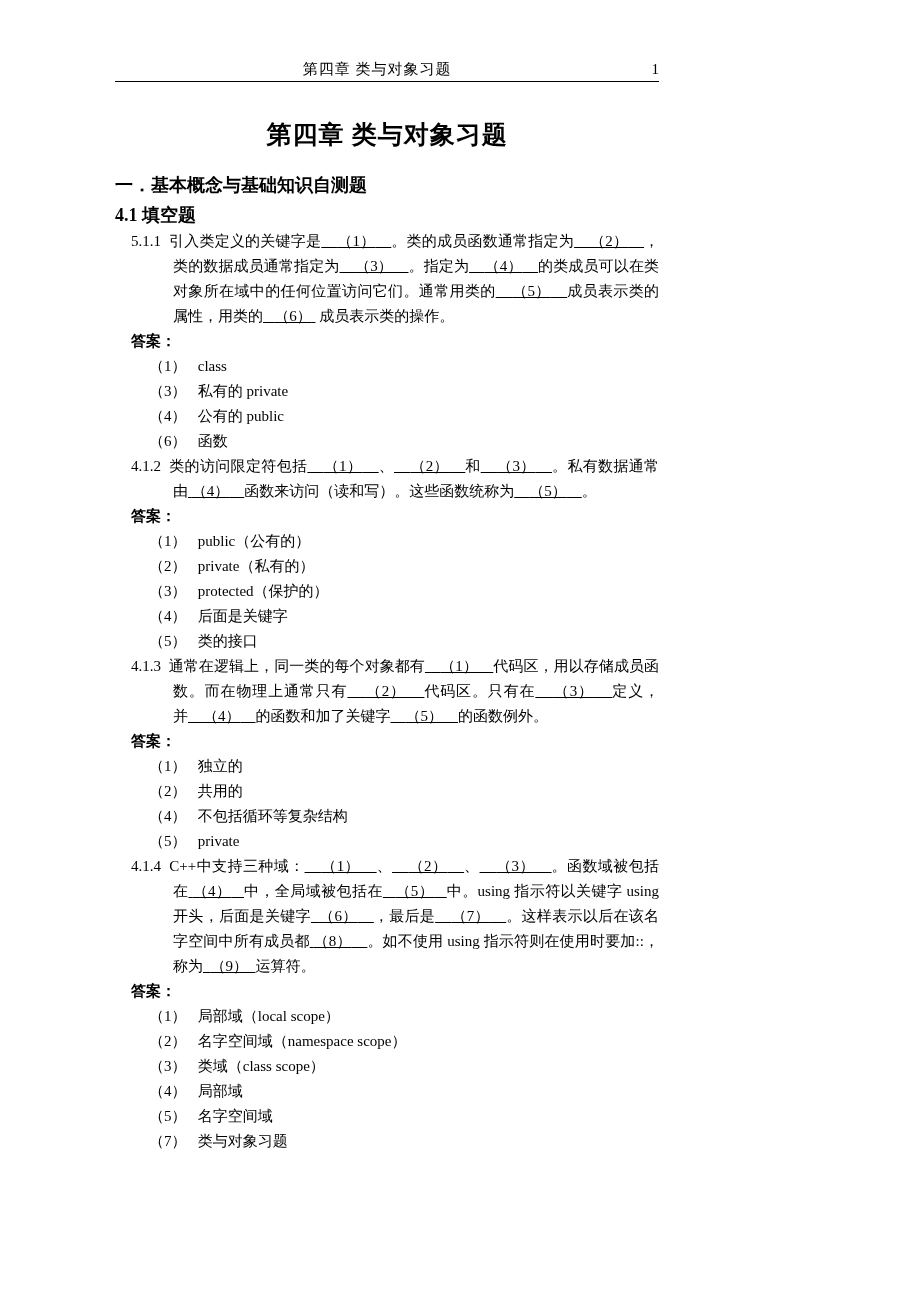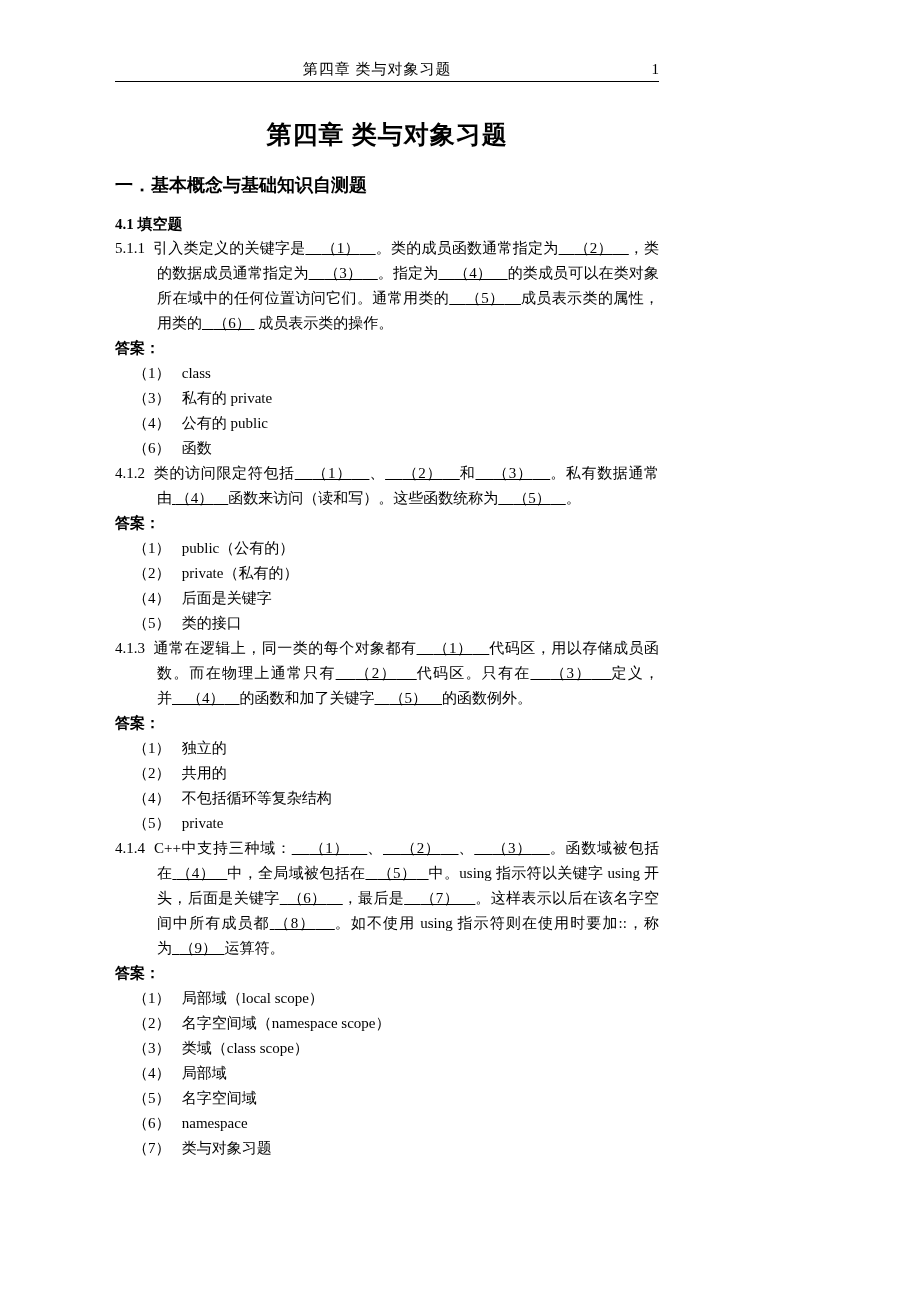--- a/index.html
+++ b/index.html
@@ -39,32 +39,33 @@
   .doc-title {
     text-align: center;
     font-size: 25px;
     font-weight: bold;
     margin-bottom: 22px;
     letter-spacing: 1px;
   }
   .section-title {
     font-size: 18px;
     font-weight: bold;
-    margin-bottom: 18px;
+    margin-bottom: 6px;
   }
   .subsection-title {
-    font-size: 15px;
+    font-size: 18px;
     font-weight: bold;
     font-family: "SimSun", serif;
     margin-bottom: 2px;
   }
   .body-text {
     font-size: 15px;
     line-height: 25px;
     text-align: justify;
+    margin-left: 16px;
   }
   .question {
     text-align: justify;
     text-justify: inter-ideograph;
     padding-left: 42px;
     text-indent: -42px;
     margin-bottom: 0;
   }
   .question .num {
     font-family: "Times New Roman", serif;
@@ -118,20 +119,21 @@
   <div class="body-text answer-item mixed"><span class="paren">（4）</span>&nbsp;&nbsp;&nbsp;<span>公有的 public</span></div>
   <div class="body-text answer-item"><span class="paren">（6）</span>&nbsp;&nbsp;&nbsp;<span>函数</span></div>
 
   <div class="body-text question mixed">
     <span class="num roman">4.1.2</span>&nbsp;&nbsp;<span>类的访问限定符包括</span><span class="u">&nbsp;&nbsp;&nbsp;&nbsp;<span>（1）</span>&nbsp;&nbsp;&nbsp;&nbsp;</span><span>、</span><span class="u">&nbsp;&nbsp;&nbsp;&nbsp;<span>（2）</span>&nbsp;&nbsp;&nbsp;&nbsp;</span><span>和</span><span class="u">&nbsp;&nbsp;&nbsp;&nbsp;<span>（3）</span>&nbsp;&nbsp;&nbsp;&nbsp;</span><span>。私有数据通常由</span><span class="u">&nbsp;<span>（4）</span>&nbsp;&nbsp;&nbsp;&nbsp;</span><span>函数来访问（读和写）。这些函数统称为</span><span class="u">&nbsp;&nbsp;&nbsp;&nbsp;<span>（5）</span>&nbsp;&nbsp;&nbsp;&nbsp;</span><span>。</span>
   </div>
 
   <div class="body-text answer-label">答案：</div>
   <div class="body-text answer-item mixed"><span class="paren">（1）</span>&nbsp;&nbsp;&nbsp;<span>public（公有的）</span></div>
   <div class="body-text answer-item mixed"><span class="paren">（2）</span>&nbsp;&nbsp;&nbsp;<span>private（私有的）</span></div>
+  <div class="body-text answer-item mixed"><span class="paren">（3）</span>&nbsp;&nbsp;&nbsp;<span>protected（保护的）</span></div>
   <div class="body-text answer-item"><span class="paren">（4）</span>&nbsp;&nbsp;&nbsp;<span>后面是关键字</span></div>
   <div class="body-text answer-item"><span class="paren">（5）</span>&nbsp;&nbsp;&nbsp;<span>类的接口</span></div>
 
   <div class="body-text question mixed">
     <span class="num roman">4.1.3</span>&nbsp;&nbsp;<span>通常在逻辑上，同一类的每个对象都有</span><span class="u">&nbsp;&nbsp;&nbsp;&nbsp;<span>（1）</span>&nbsp;&nbsp;&nbsp;&nbsp;</span><span>代码区，用以存储成员函数。而在物理上通常只有</span><span class="u">&nbsp;&nbsp;&nbsp;&nbsp;<span>（2）</span>&nbsp;&nbsp;&nbsp;&nbsp;</span><span>代码区。只有在</span><span class="u">&nbsp;&nbsp;&nbsp;&nbsp;<span>（3）</span>&nbsp;&nbsp;&nbsp;&nbsp;</span><span>定义，并</span><span class="u">&nbsp;&nbsp;&nbsp;&nbsp;<span>（4）</span>&nbsp;&nbsp;&nbsp;&nbsp;</span><span>的函数和加了关键字</span><span class="u">&nbsp;&nbsp;&nbsp;&nbsp;<span>（5）</span>&nbsp;&nbsp;&nbsp;&nbsp;</span><span>的函数例外。</span>
   </div>
 
   <div class="body-text answer-label">答案：</div>
   <div class="body-text answer-item"><span class="paren">（1）</span>&nbsp;&nbsp;&nbsp;<span>独立的</span></div>
   <div class="body-text answer-item"><span class="paren">（2）</span>&nbsp;&nbsp;&nbsp;<span>共用的</span></div>
@@ -141,16 +143,15 @@
   <div class="body-text question mixed">
     <span class="num roman">4.1.4</span>&nbsp;&nbsp;<span>C++中支持三种域：</span><span class="u">&nbsp;&nbsp;&nbsp;&nbsp;<span>（1）</span>&nbsp;&nbsp;&nbsp;&nbsp;</span><span>、</span><span class="u">&nbsp;&nbsp;&nbsp;&nbsp;<span>（2）</span>&nbsp;&nbsp;&nbsp;&nbsp;</span><span>、</span><span class="u">&nbsp;&nbsp;&nbsp;&nbsp;<span>（3）</span>&nbsp;&nbsp;&nbsp;&nbsp;</span><span>。函数域被包括在</span><span class="u">&nbsp;<span>（4）</span>&nbsp;&nbsp;&nbsp;</span><span>中，全局域被包括在</span><span class="u">&nbsp;&nbsp;&nbsp;<span>（5）</span>&nbsp;&nbsp;&nbsp;</span><span>中。using 指示符以关键字 using 开头，后面是关键字</span><span class="u">&nbsp;&nbsp;<span>（6）</span>&nbsp;&nbsp;&nbsp;&nbsp;</span><span>，最后是</span><span class="u">&nbsp;&nbsp;&nbsp;&nbsp;<span>（7）</span>&nbsp;&nbsp;&nbsp;&nbsp;</span><span>。这样表示以后在该名字空间中所有成员都</span><span class="u">&nbsp;<span>（8）</span>&nbsp;&nbsp;&nbsp;&nbsp;</span><span>。如不使用 using 指示符则在使用时要加::，称为</span><span class="u">&nbsp;&nbsp;<span>（9）</span>&nbsp;&nbsp;</span><span>运算符。</span>
   </div>
 
   <div class="body-text answer-label">答案：</div>
   <div class="body-text answer-item mixed"><span class="paren">（1）</span>&nbsp;&nbsp;&nbsp;<span>局部域（local scope）</span></div>
   <div class="body-text answer-item mixed"><span class="paren">（2）</span>&nbsp;&nbsp;&nbsp;<span>名字空间域（namespace scope）</span></div>
   <div class="body-text answer-item mixed"><span class="paren">（3）</span>&nbsp;&nbsp;&nbsp;<span>类域（class scope）</span></div>
   <div class="body-text answer-item"><span class="paren">（4）</span>&nbsp;&nbsp;&nbsp;<span>局部域</span></div>
   <div class="body-text answer-item"><span class="paren">（5）</span>&nbsp;&nbsp;&nbsp;<span>名字空间域</span></div>
-  <div class="body-text answer-item mixed"><span class="paren">（6）</span>&nbsp;&nbsp;&nbsp;<span class="roman">namespace</span></div>
   <div class="body-text answer-item"><span class="paren">（7）</span>&nbsp;&nbsp;&nbsp;<span>类与对象习题</span></div>
 
 </div>
 
 </body></html>

